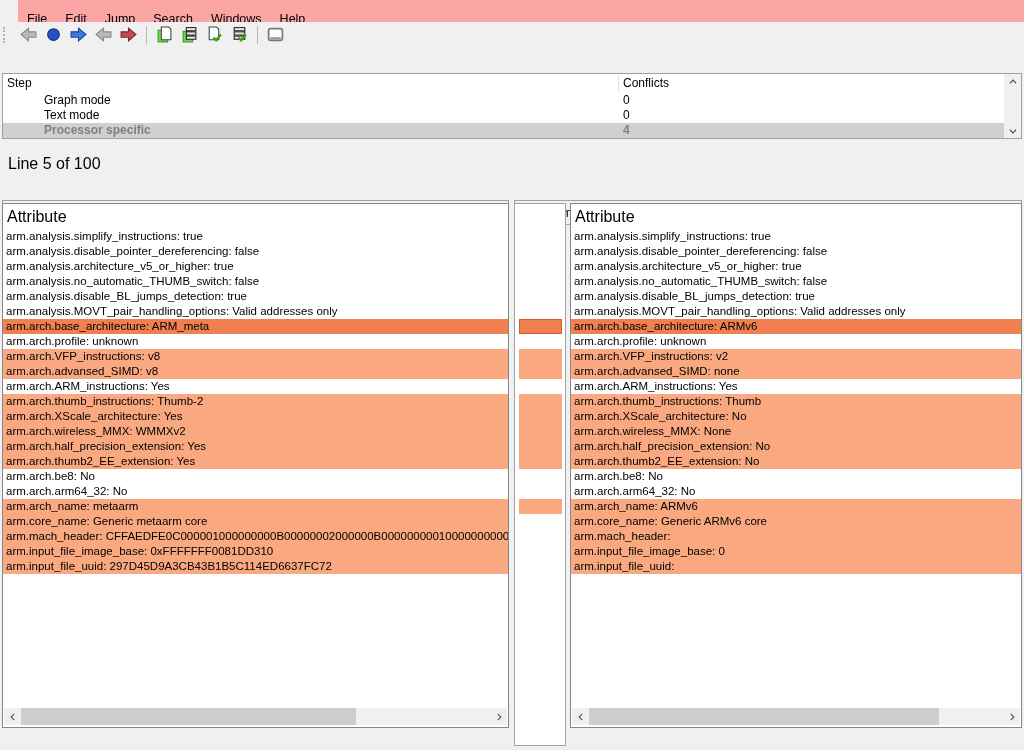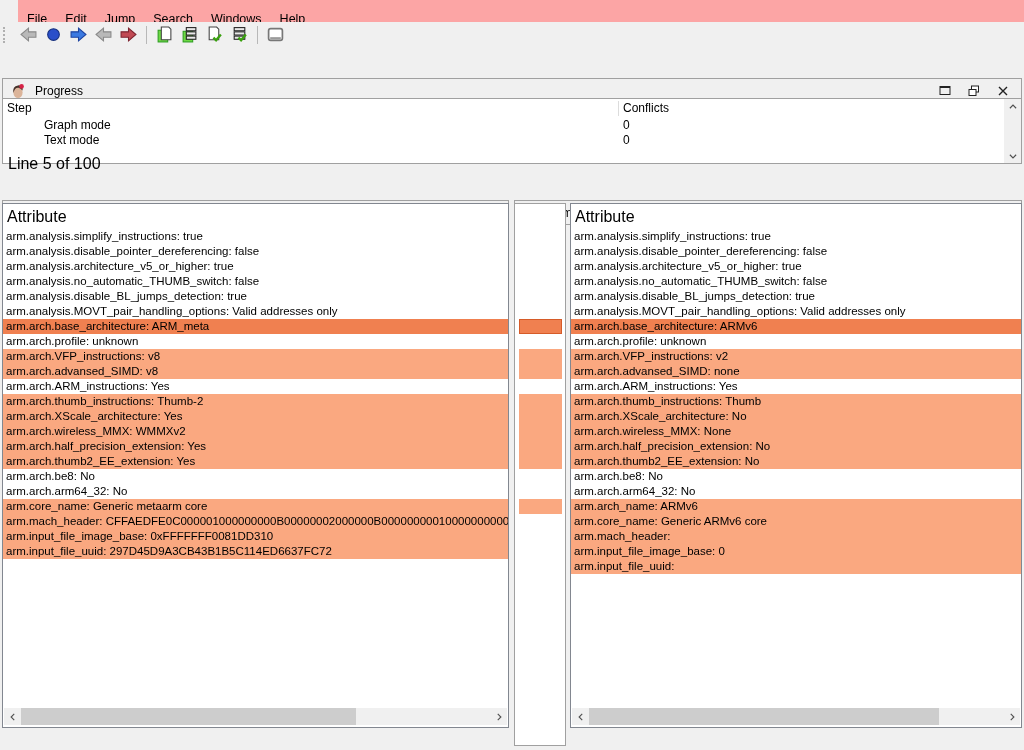--- a/index.html
+++ b/index.html
@@ -26,21 +26,21 @@
   .progress-titlebar{top:54px;left:2px;width:1020px;}
   .local-titlebar{top:176px;left:2px;width:507px;}
   .remote-titlebar{top:176px;left:514px;width:508px;}
   .face{width:16px;height:16px;margin-right:9px;display:inline-flex;flex:none;}
   .win-title{font-size:12px;}
   .win-buttons{margin-left:auto;display:flex;height:100%;align-items:center;padding-right:4px;}
   .win-btn{width:29px;height:100%;display:flex;align-items:center;justify-content:center;
            background:transparent;border:0;}
 
   
-  .steps-table{position:absolute;top:98px;left:2px;width:1020px;height:66px;background:#fff;
+  .steps-table{position:absolute;top:73px;left:2px;width:1020px;height:66px;background:#fff;
                border:1px solid #a0a0a0;box-sizing:border-box;}
   .steps-header{position:relative;height:19px;font-size:12px;}
   .col-step{position:absolute;left:4px;top:2px;}
   .col-conflicts{position:absolute;left:620px;top:2px;}
   .col-divider{position:absolute;left:615px;top:2px;width:1px;height:15px;background:#dcdcdc;}
   .step-row{position:relative;height:15px;font-size:12px;line-height:15px;}
   .step-cell{position:absolute;left:41px;}
   .conflict-cell{position:absolute;left:620px;}
   .step-row.sel-step{background:var(--selstep,#d0d0d0);color:#808080;font-weight:bold;}
   .vscroll{position:absolute;top:0;right:0;width:17px;height:100%;background:#f0f0f0;
@@ -207,20 +207,24 @@
         <div class="step-row">
           <span class="step-cell">Graph mode</span>
           <span class="conflict-cell">0</span>
         </div>
 
         <div class="step-row">
           <span class="step-cell">Text mode</span>
           <span class="conflict-cell">0</span>
         </div>
 
+        <div class="step-row sel-step">
+          <span class="step-cell">Processor specific</span>
+          <span class="conflict-cell">4</span>
+        </div>
       </div>
     <div class="vscroll">
       <div class="sarrow">
         <svg width="10" height="10" viewBox="0 0 16 16">
             <polyline points="3,10 8,5 13,10" fill="none" stroke="#505050" stroke-width="1.8"></polyline>
           </svg>
       </div>
       <div class="strack"></div>
       <div class="sarrow">
         <svg width="10" height="10" viewBox="0 0 16 16">
@@ -276,20 +280,21 @@
         <div class="attr-row diff">arm.arch.wireless_MMX: WMMXv2</div>
 
         <div class="attr-row diff">arm.arch.half_precision_extension: Yes</div>
 
         <div class="attr-row diff">arm.arch.thumb2_EE_extension: Yes</div>
 
         <div class="attr-row">arm.arch.be8: No</div>
 
         <div class="attr-row">arm.arch.arm64_32: No</div>
 
+        <div class="attr-row diff">arm.arch_name: metaarm</div>
 
         <div class="attr-row diff">arm.core_name: Generic metaarm core</div>
 
         <div class="attr-row diff">arm.mach_header: CFFAEDFE0C000001000000000B00000002000000B00000000010000000000000</div>
 
         <div class="attr-row diff">arm.input_file_image_base: 0xFFFFFFF0081DD310</div>
 
         <div class="attr-row diff">arm.input_file_uuid: 297D45D9A3CB43B1B5C114ED6637FC72</div>
       </div>
     <div class="hscroll">

